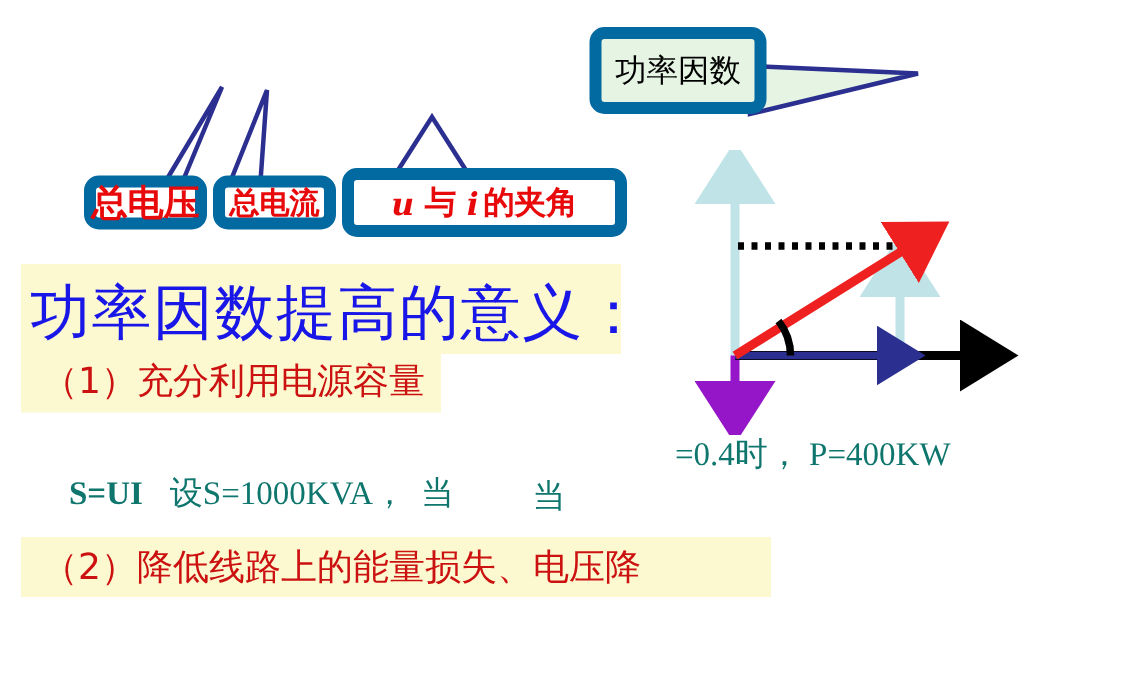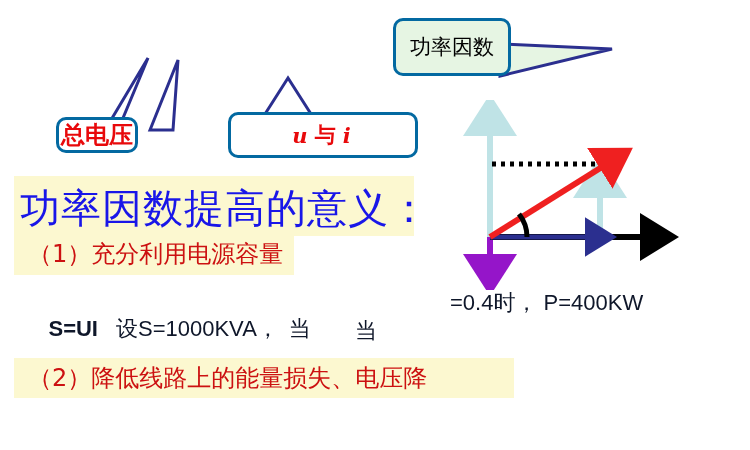--- a/index.html
+++ b/index.html
@@ -15,21 +15,21 @@
     width: 750px;
     height: 450px;
     background: #ffffff;
     overflow: hidden;
   }
 
   
   .callout {
     position: absolute;
     box-sizing: border-box;
-    border: 3px solid #0369a1;
+    border: 8px solid #0369a1;
     border-radius: 10px;
     display: flex;
     align-items: center;
     justify-content: center;
     z-index: 5;
   }
   .callout-red-text {
     background: #ffffff;
     color: #e8090b;
     font-family: "DejaVu Sans", sans-serif;
@@ -74,22 +74,22 @@
     font-family: "DejaVu Sans", sans-serif;
     font-size: 40px;
     letter-spacing: 1px;
   }
   .item-red {
     color: #cc1111;
     font-family: "DejaVu Sans", sans-serif;
     font-size: 24px;
   }
   .serif-blk {
-    color: #0f172a;
-    font-family: Liberation Sans, sans-serif;
+    color: #0f766e;
+    font-family: Liberation Serif, serif;
     font-size: 22px;
   }
   .serif-blk-bold {
     font-weight: 700;
     margin-top: 48px;
   }
 
   
   #phasor {
     position: absolute;
@@ -121,28 +121,32 @@
   </svg>
 
   <div class="callout callout-green" style="left:393px; top:18px; width:118px; height:58px; font-size:21px;">
     <span>功率因数</span>
   </div>
 
   <div class="callout callout-red-text" style="left:56px; top:117px; width:82px; height:36px; font-size:24px;">
     <span>总电压</span>
   </div>
 
+  <div class="callout callout-red-text" style="left:142px; top:117px; width:82px; height:36px; font-size:20px;">
+    <span>总电流</span>
+  </div>
 
   <div class="callout callout-red-text" style="left:228px; top:112px; width:190px; height:46px; font-size:21px;">
     <span class="ital-var">u</span>
     <span style="width:7px;"></span>
     <span>与</span>
     <span style="width:7px;"></span>
     <span class="ital-var">i</span>
     <span style="width:3px;"></span>
+    <span>的夹角</span>
   </div>
 
   <div class="txt heading-blue" style="left:20px; top:181px;">功率因数提高的意义：</div>
 
   <div class="txt item-red" style="left:28px; top:238px;">（1）充分利用电源容量</div>
 
   <div class="txt serif-blk" style="left:24px; top:288px;">
     <span class="serif-blk-bold">S=UI</span><span style="display:inline-block;width:18px;"></span><span>设S=1000KVA，</span><span style="display:inline-block;width:10px;"></span><span>当</span>
   </div>
 

